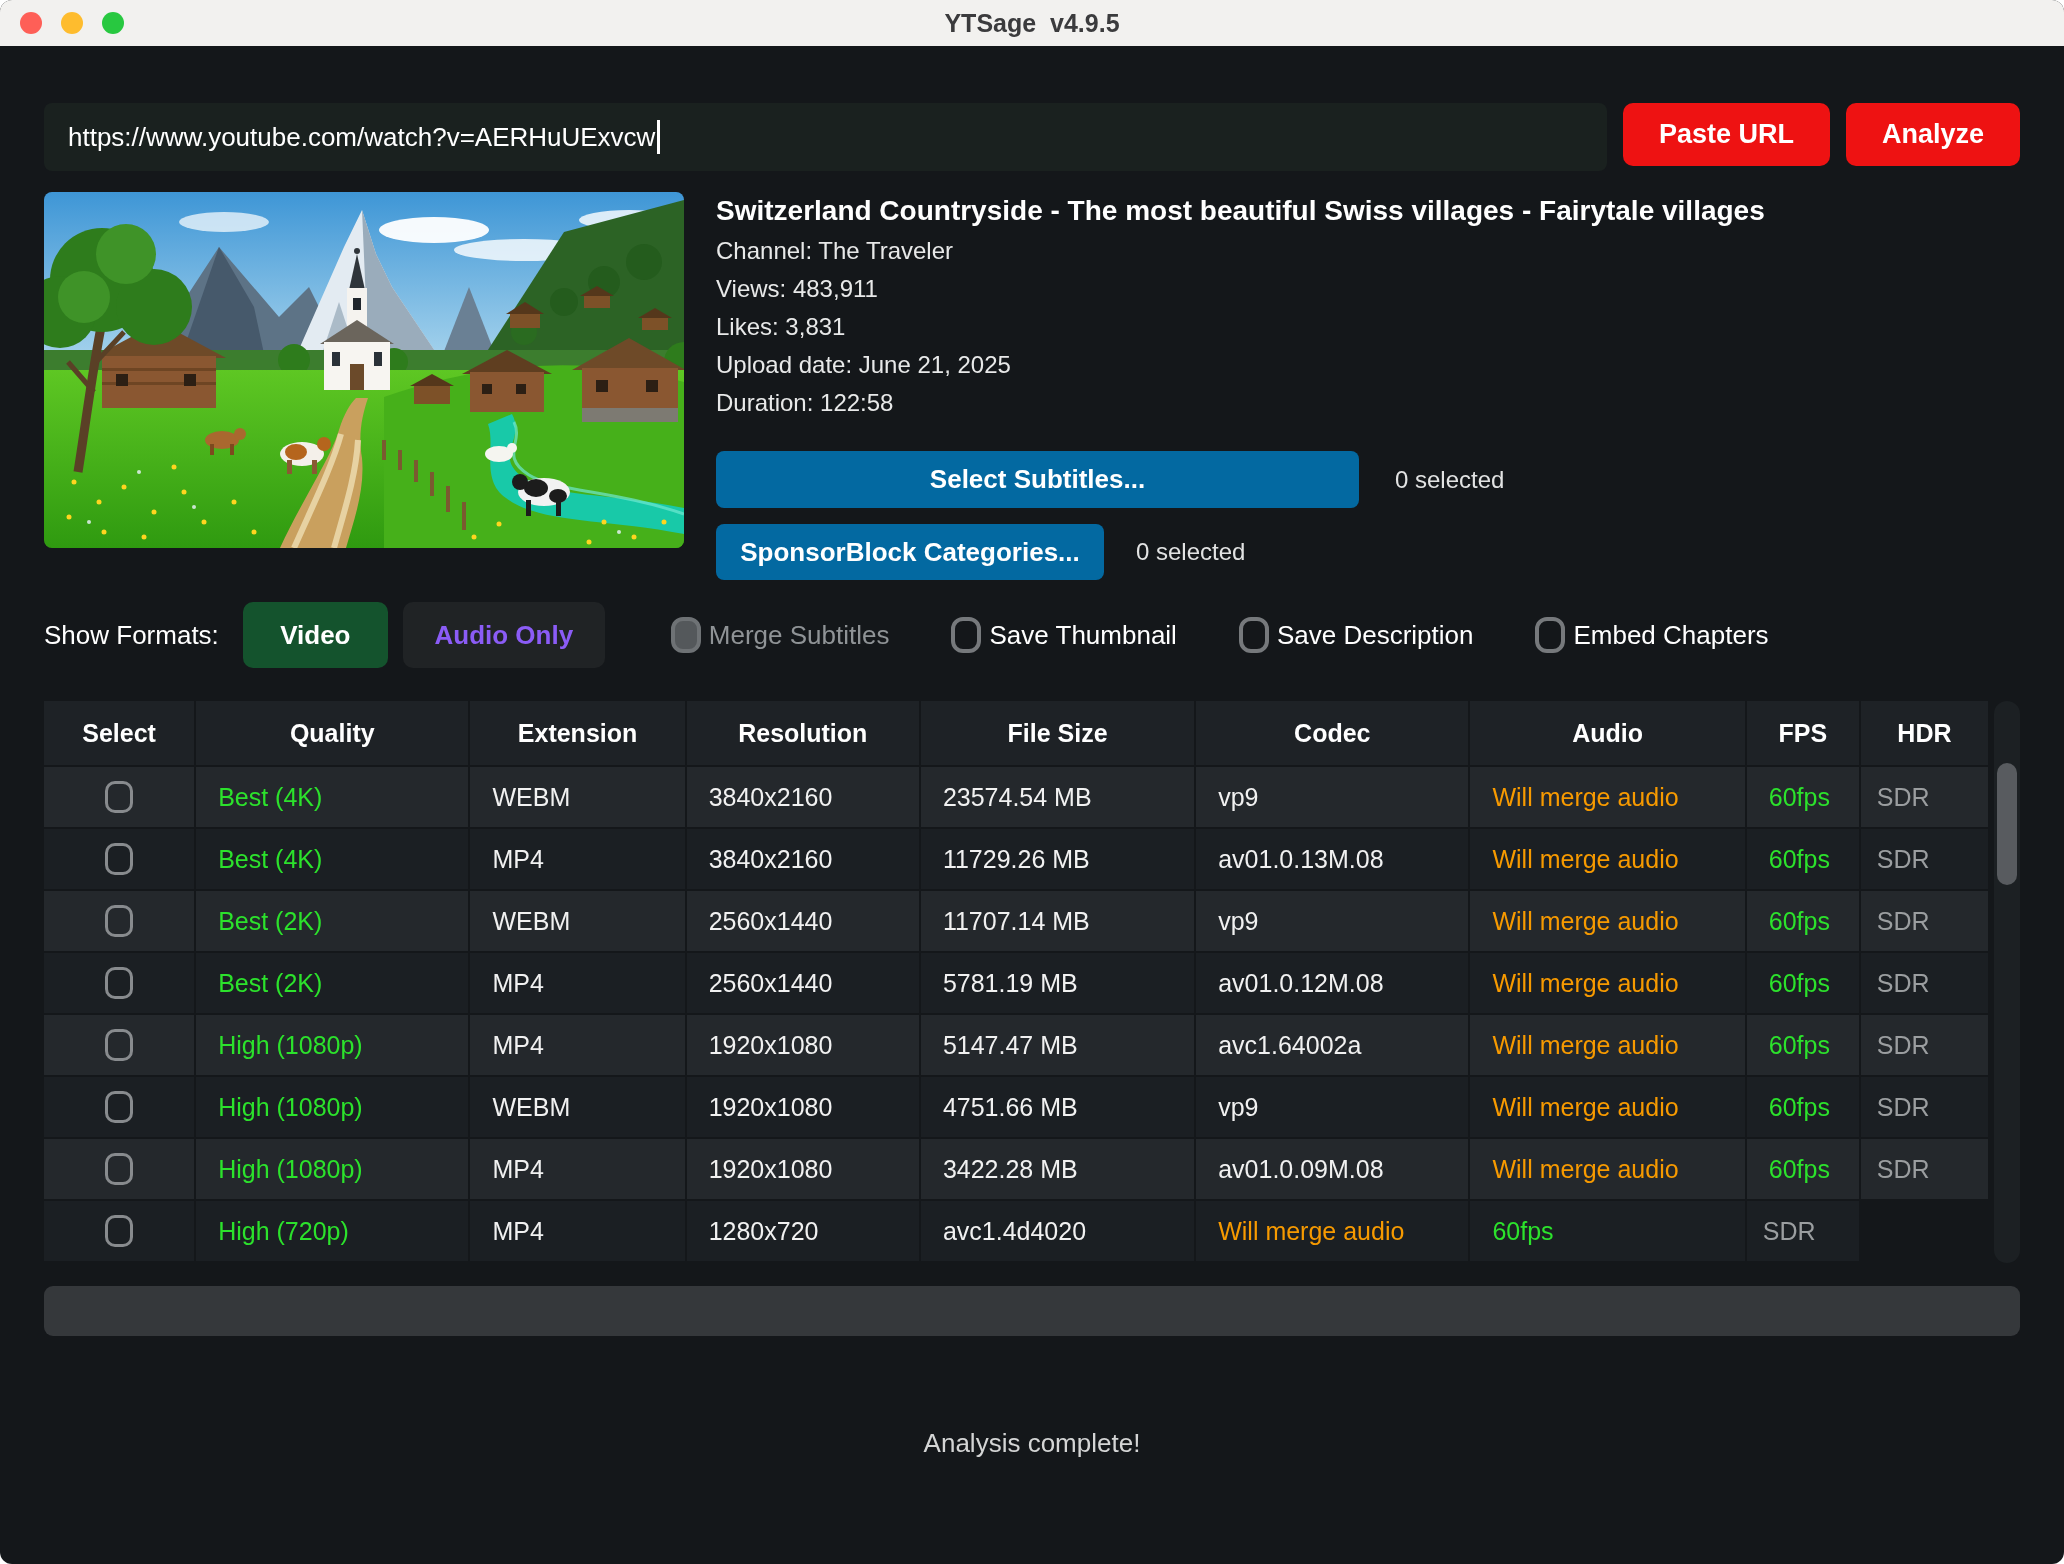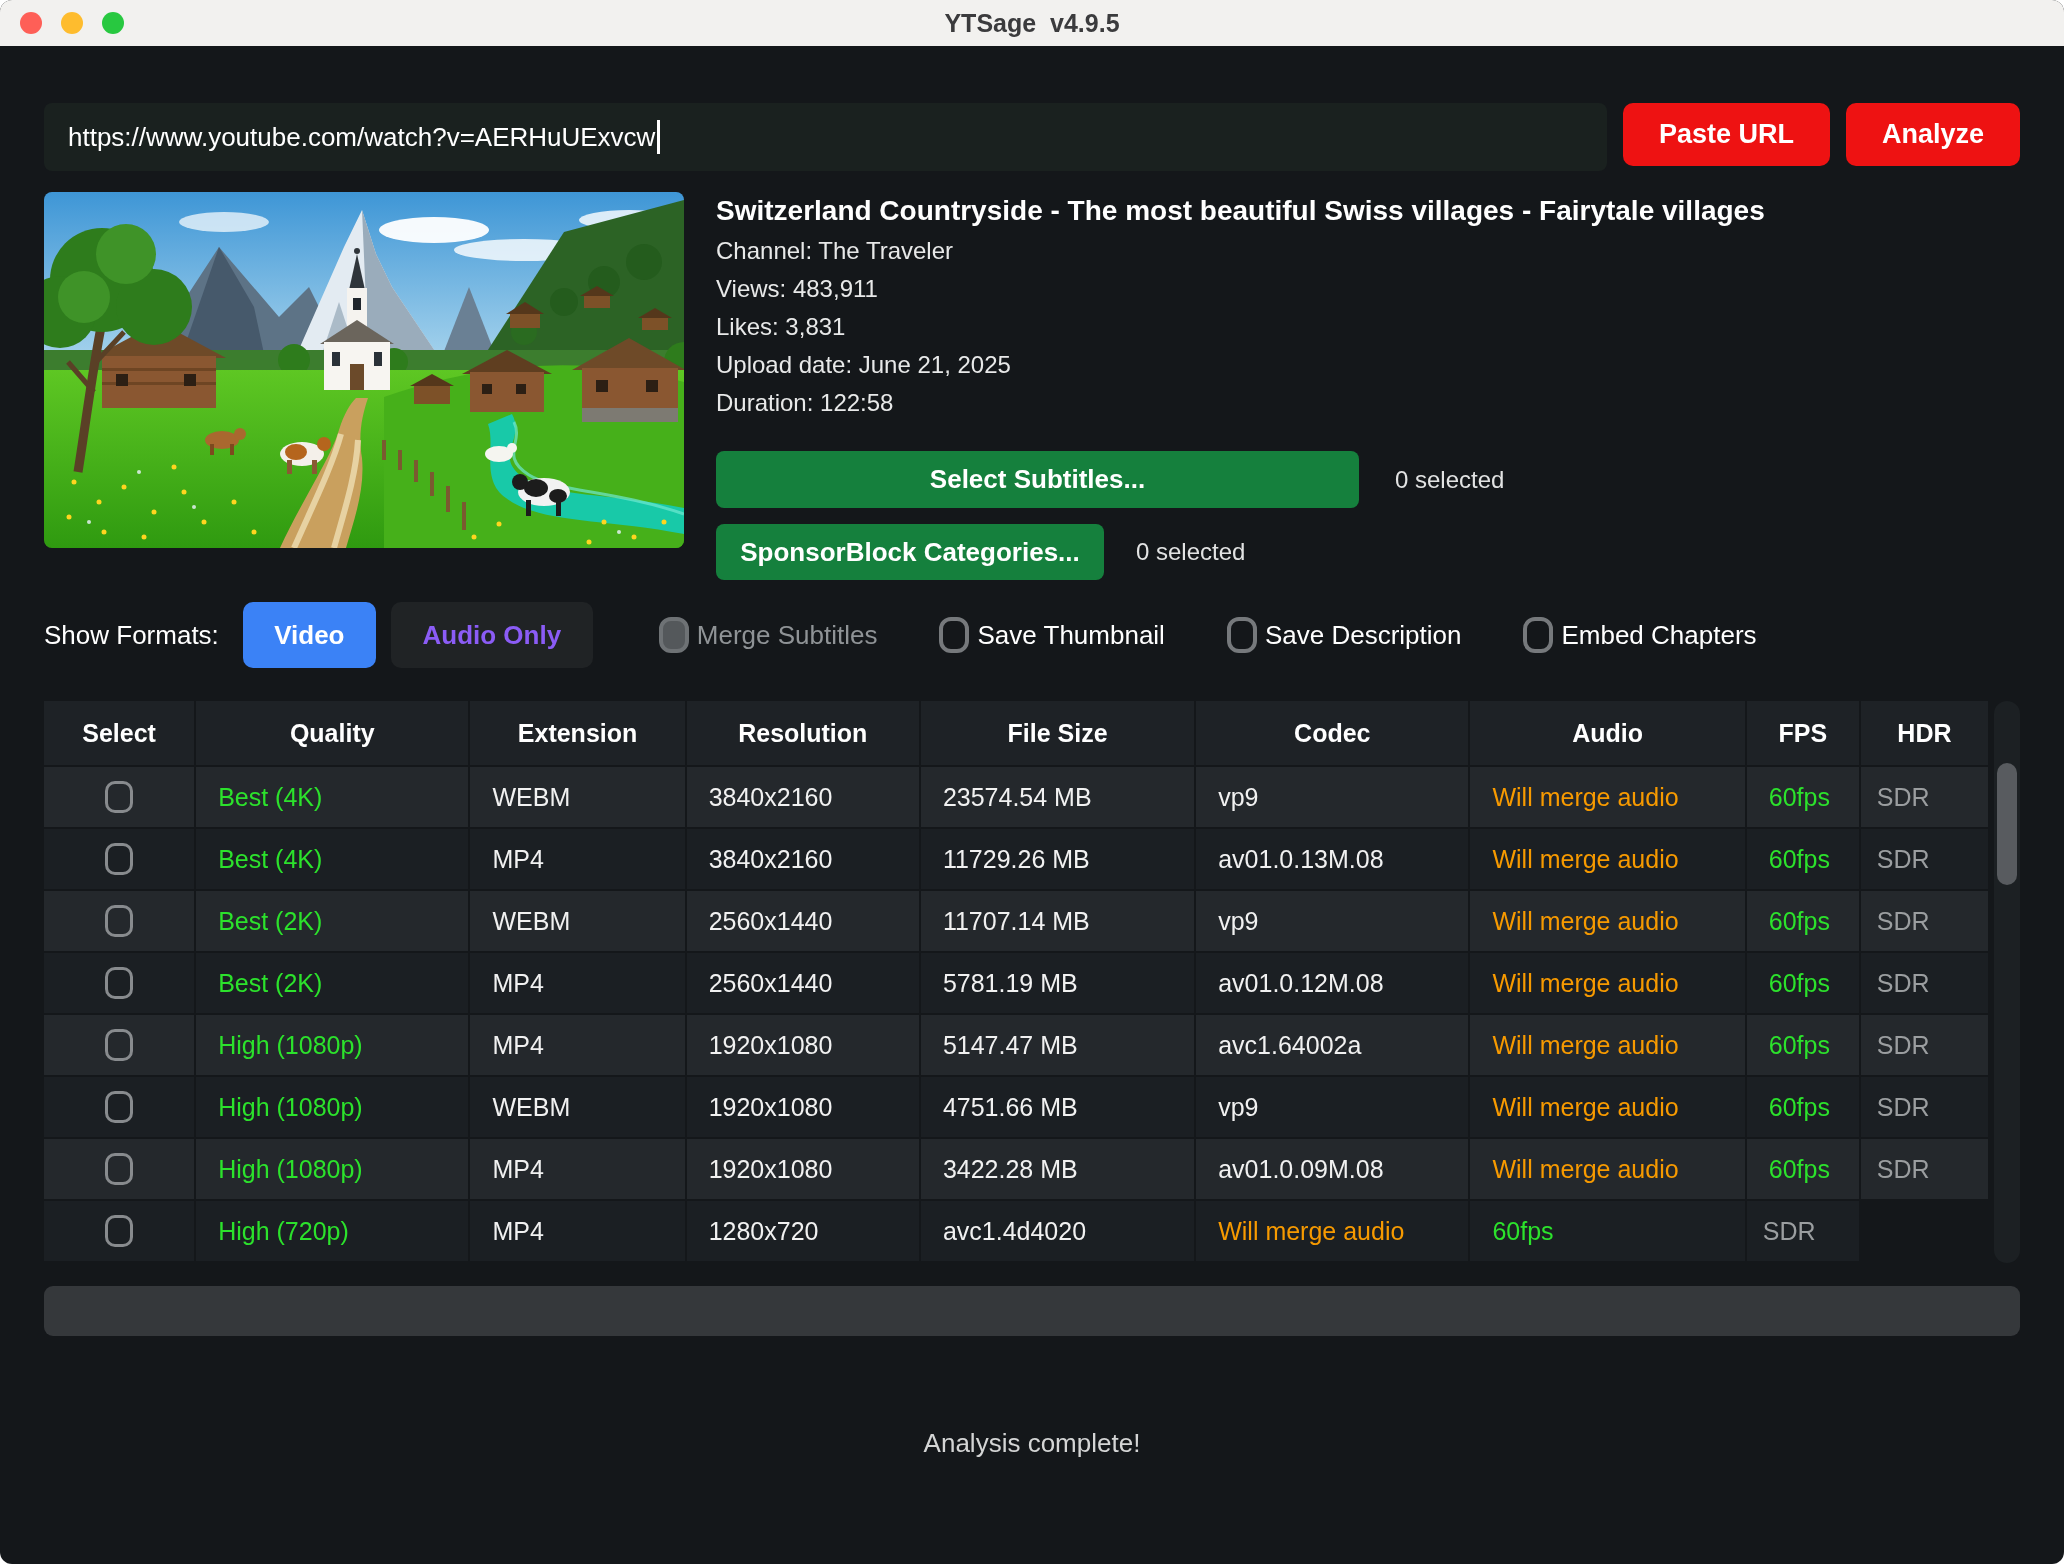--- a/index.html
+++ b/index.html
@@ -25,30 +25,30 @@
   
   .media-row { display:flex; gap:32px; margin-top:21px; }
   .thumb { width:640px; height:356px; border-radius:8px; overflow:hidden; flex:none; background:#0b0d0f; box-shadow:0 0 0 2px #26292c inset; }
   .thumb svg { width:100%; height:100%; display:block; }
   .info { flex:1; padding-top:2px; min-width:0; }
   .video-title { font-size:28px; font-weight:bold; color:#ffffff; margin:0; line-height:33px; }
   .meta-line { font-size:24px; color:#e8e9e9; margin-top:10px; line-height:28px; }
   .sub-row { display:flex; align-items:center; }
   .sub-row.first { margin-top:34px; }
   .sub-row.second { margin-top:16px; }
-  .btn-panel { background:#15803d; color:#fff; font-weight:bold; border:none; border-radius:8px; font-size:26px; font-family:inherit; cursor:pointer; display:flex; align-items:center; justify-content:center; }
+  .btn-panel { background:#0369a1; color:#fff; font-weight:bold; border:none; border-radius:8px; font-size:26px; font-family:inherit; cursor:pointer; display:flex; align-items:center; justify-content:center; }
   .btn-subtitles { width:643px; height:57px; }
   .btn-sponsor { width:388px; height:56px; }
   .sel-count { font-size:24px; color:#e2e3e3; margin-left:36px; }
   .sub-row.second .sel-count { margin-left:32px; }
   
   .formats-row { display:flex; align-items:center; margin-top:22px; height:66px; }
   .formats-label { font-size:26px; color:#ffffff; }
   .btn-toggle { height:66px; border:none; border-radius:10px; font-size:26px; font-weight:bold; font-family:inherit; cursor:pointer; }
-  .btn-video { margin-left:24px; width:133px; background:#3b82f6; color:#fff; }
+  .btn-video { margin-left:24px; width:145px; background:#14532d; color:#fff; }
   .btn-audio { margin-left:15px; width:202px; background:#202325; color:#8b5cf6; }
   .cb-row { display:flex; margin-left:66px; gap:62px; align-items:center; }
   .cb-item { display:flex; align-items:center; gap:8px; cursor:pointer; }
   .cb-box { width:30px; height:36px; border:4px solid #76797c; border-radius:12px; background:transparent; flex:none; box-sizing:border-box; }
   .cb-label { font-size:26px; color:#ffffff; white-space:nowrap; }
   .cb-item.disabled .cb-box { background:#54585b; border-color:#6e7275; }
   .cb-item.disabled .cb-label { color:#8f9396; }
   
   .table-wrap { display:flex; gap:6px; margin-top:33px; }
   .table-main { flex:1; min-width:0;text-align:center; }

